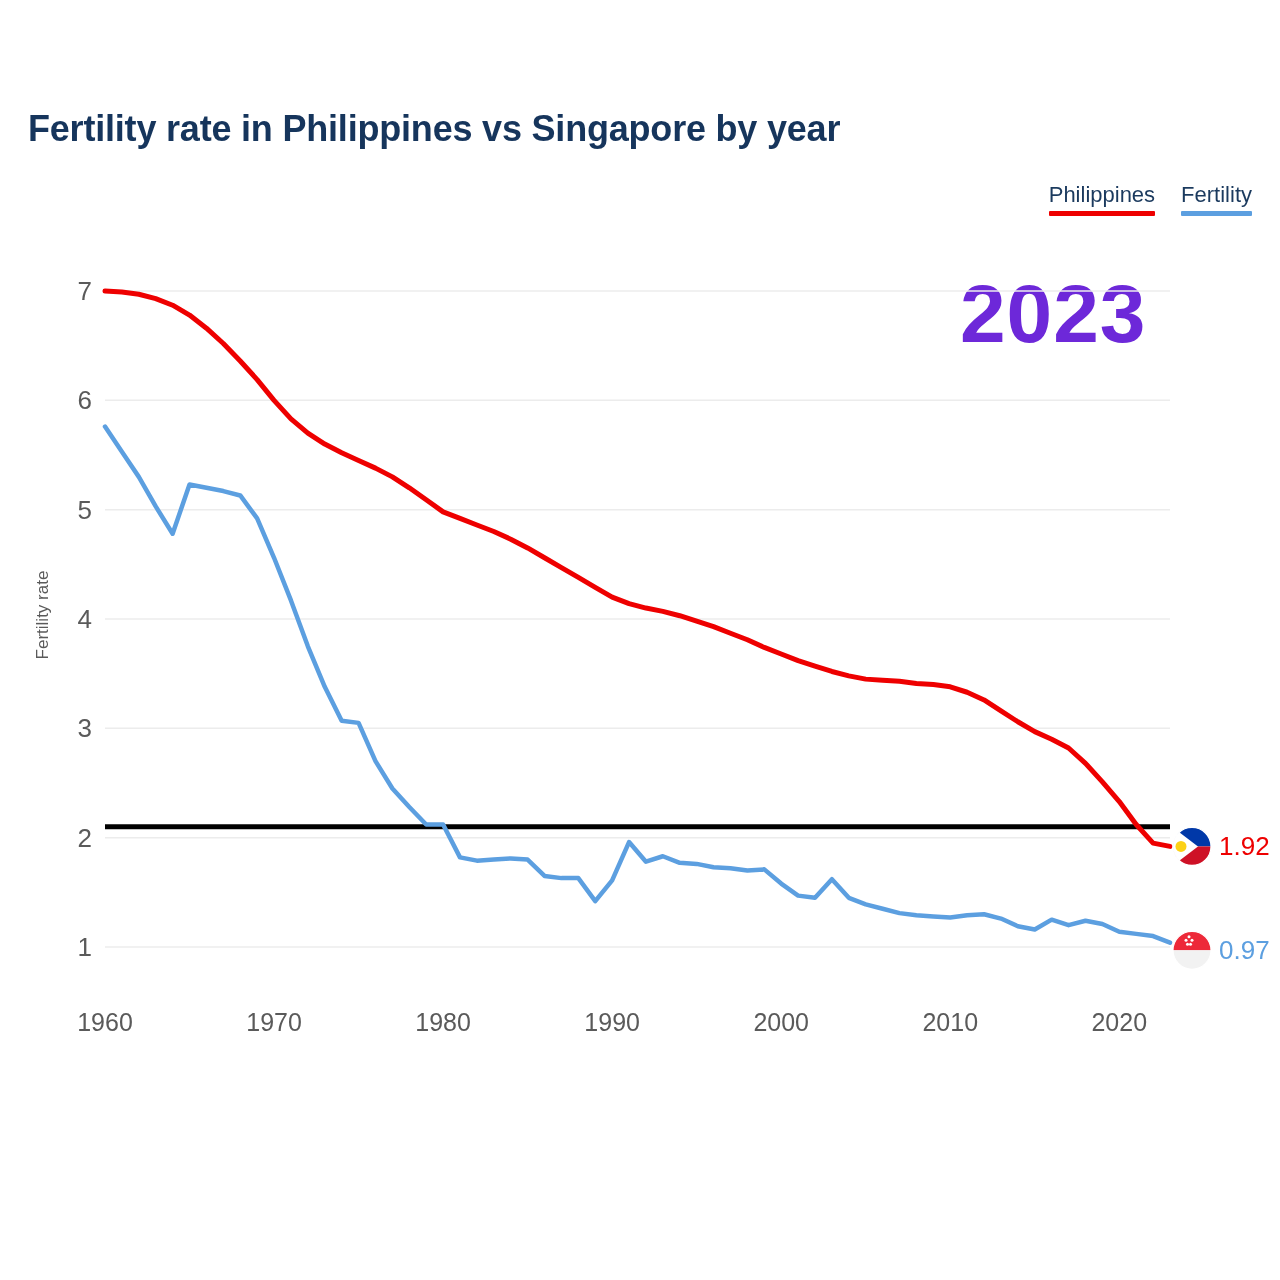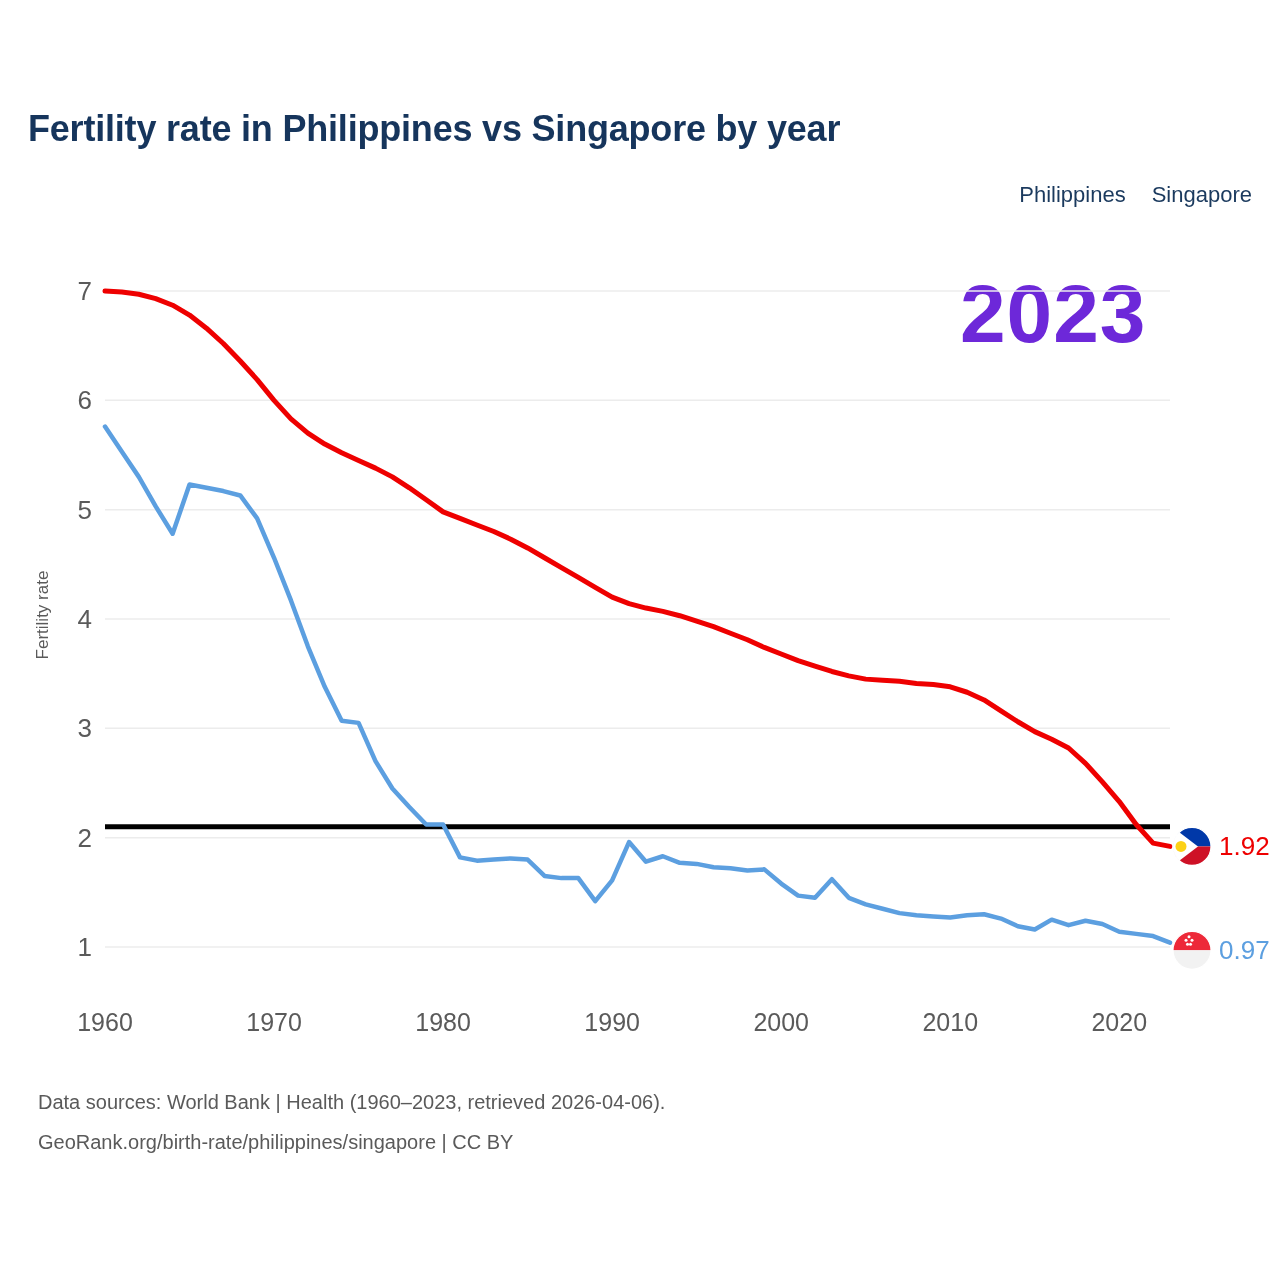--- a/index.html
+++ b/index.html
@@ -33,21 +33,21 @@
   .legend {
     position: absolute;
     right: 28px;
     top: 183px;
     display: flex;
     gap: 26px;
     align-items: flex-start;
   }
   .legend-item {
     display: flex;
-    flex-direction: row;
+    flex-direction: column;
     align-items: stretch;
     cursor: pointer;
   }
   .legend-label {
     font-size: 22px;
     color: #1b3a5e;
     line-height: 24px;
     white-space: nowrap;
     text-align: center;
   }
@@ -113,21 +113,21 @@
 <div class="page">
 
   <div class="title">Fertility rate in Philippines vs Singapore by year</div>
 
   <div class="legend">
     <div class="legend-item">
       <span class="legend-label">Philippines</span>
       <span class="legend-rule ph"></span>
     </div>
     <div class="legend-item">
-      <span class="legend-label">Singapore</span>
+      <span class="legend-label">Fertility</span>
       <span class="legend-rule sg"></span>
     </div>
   </div>
 
   <div class="watermark">2023</div>
 
   <div class="chartwrap">
     <svg class="chart" width="1280" height="1280" viewBox="0 0 1280 1280">
       <defs>
         <clipPath id="ph-flag-clip">
@@ -190,18 +190,14 @@
           <circle cx="-1.5" cy="-6" r="1.5" fill="#ffffff"></circle>
         </g>
         <circle cx="0" cy="0" r="19" fill="none" stroke="#ffffff" stroke-width="1.2"></circle>
       </g>
 
       <text id="ph-endlabel" class="endlabel ph" x="1219" y="855.4133333333333">1.92</text>
       <text id="sg-endlabel" class="endlabel sg" x="1219" y="959.2800000000001">0.97</text>
     </svg>
   </div>
 
-  <div class="footer">
-    <div>Data sources: World Bank | Health (1960–2023, retrieved 2026-04-06).</div>
-    <div>GeoRank.org/birth-rate/philippines/singapore | CC BY</div>
-  </div>
 
 </div>
 
 </body></html>

